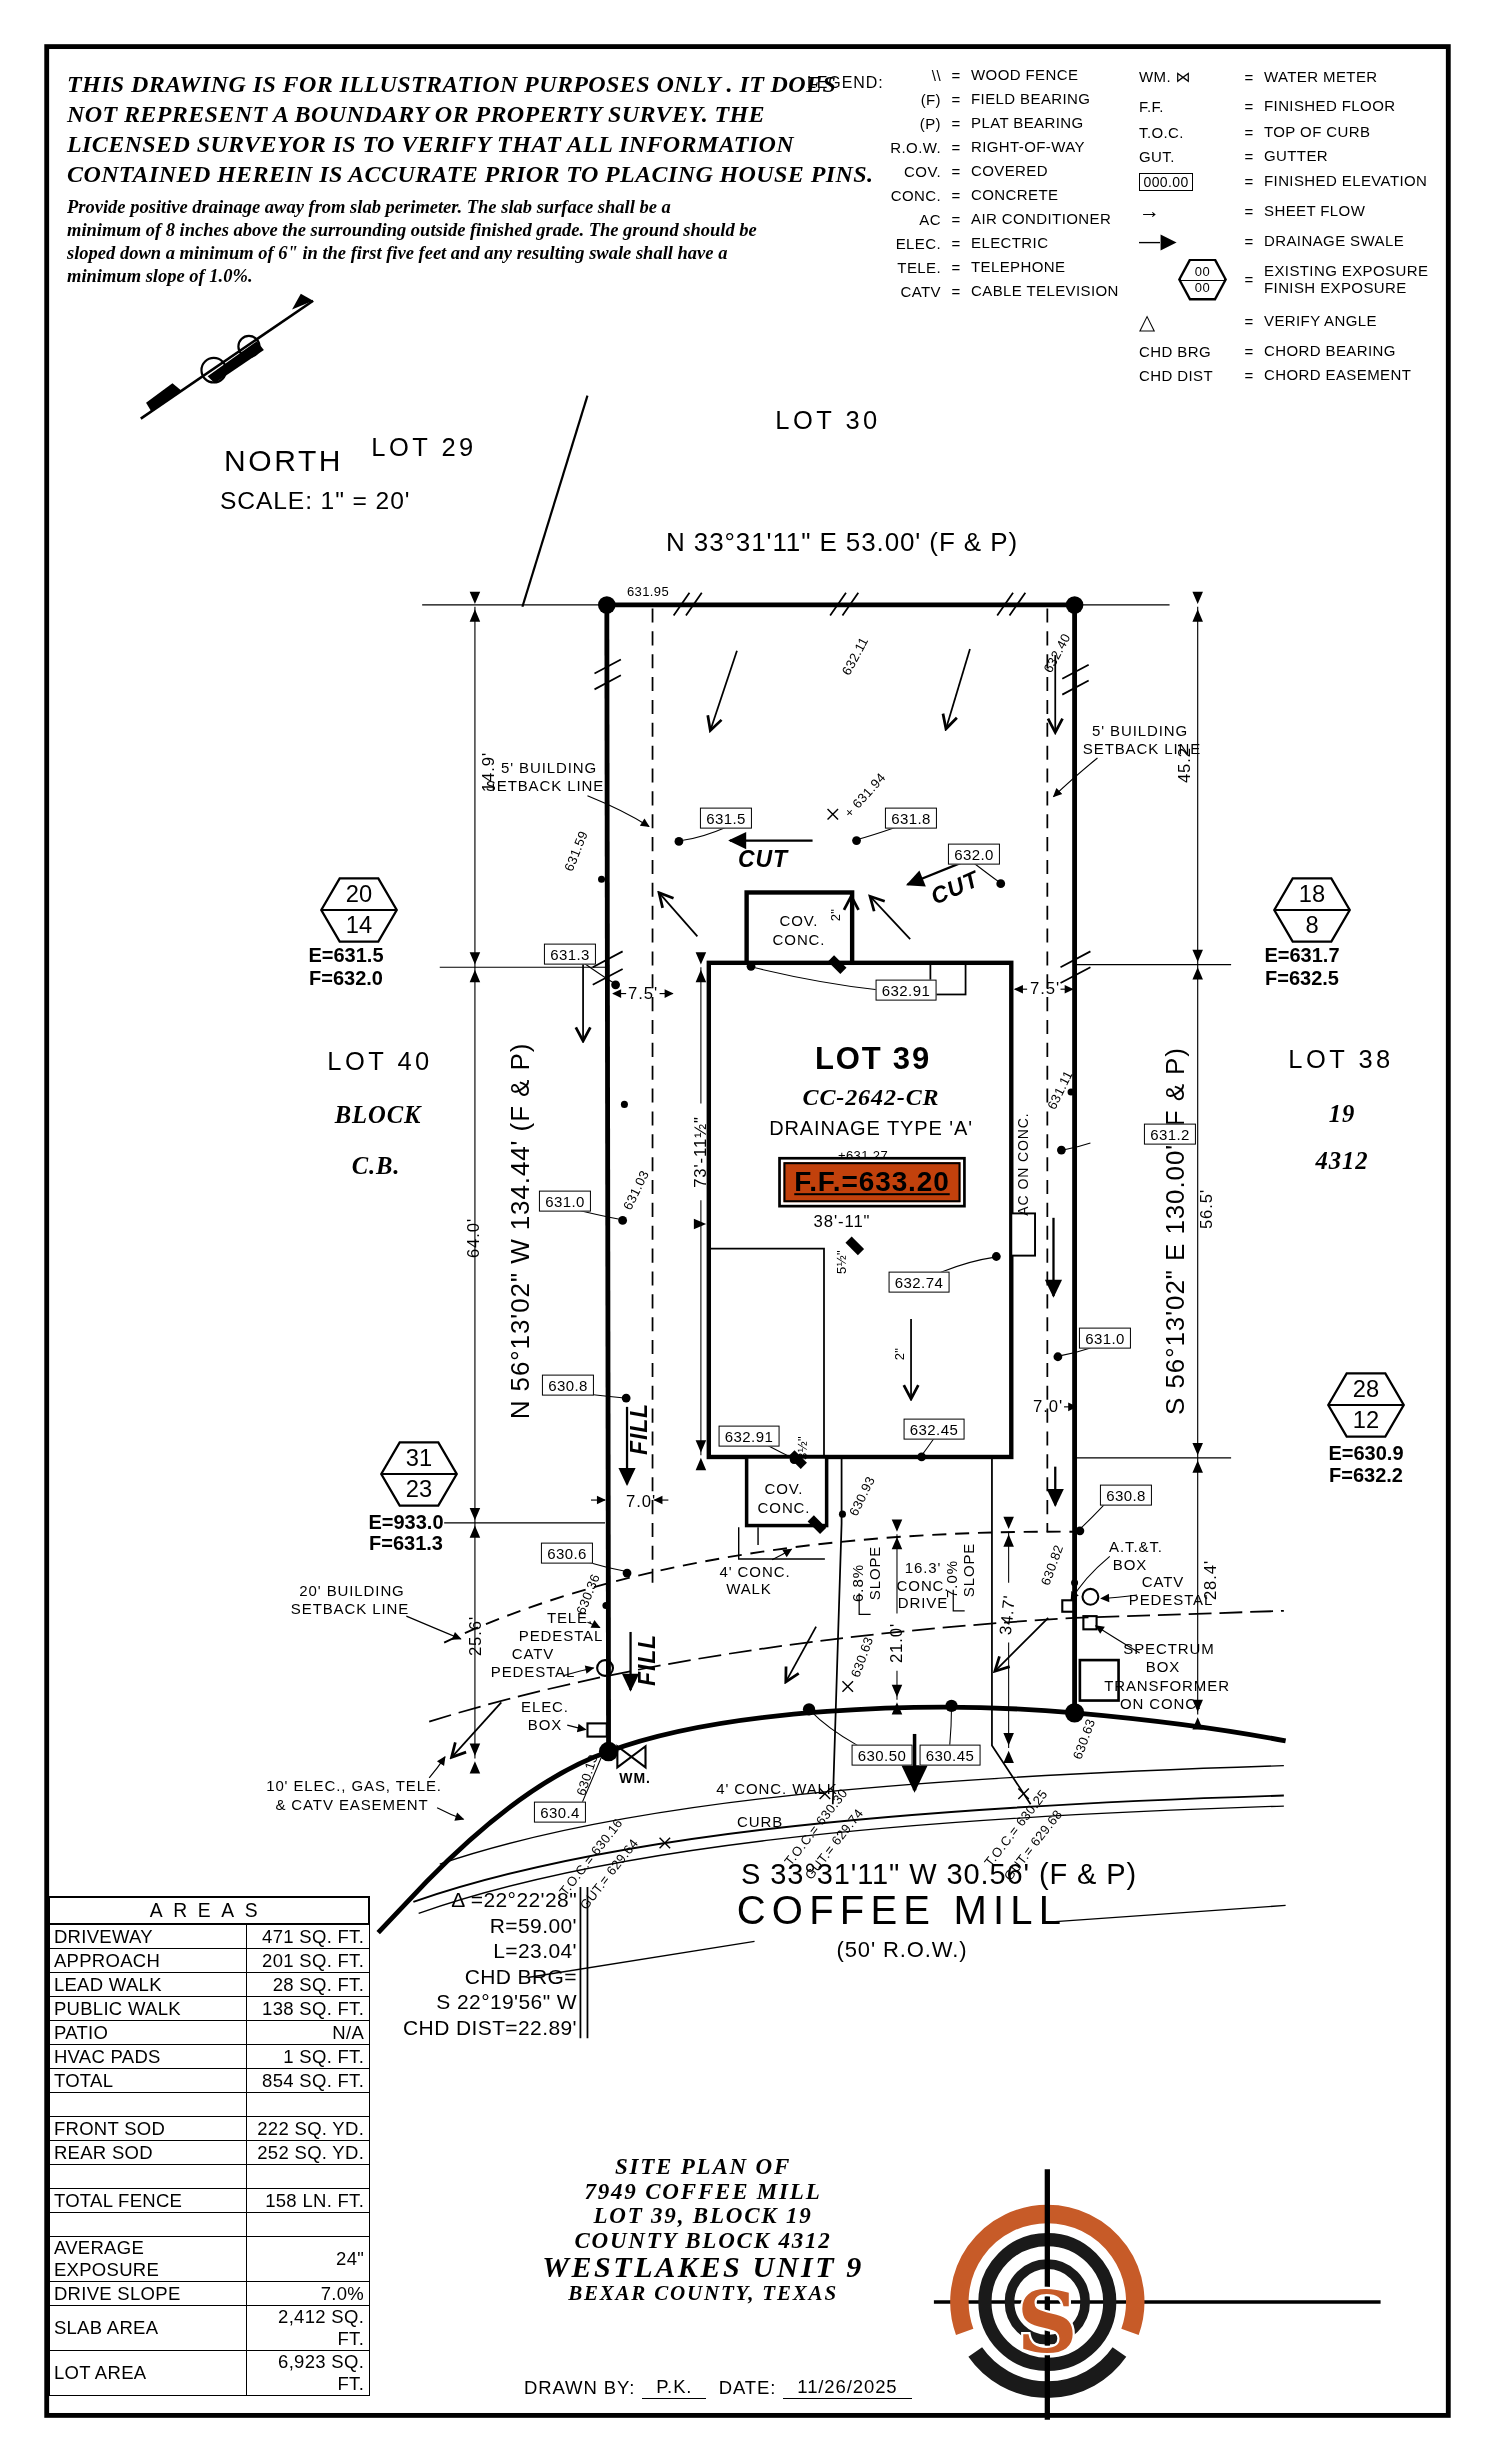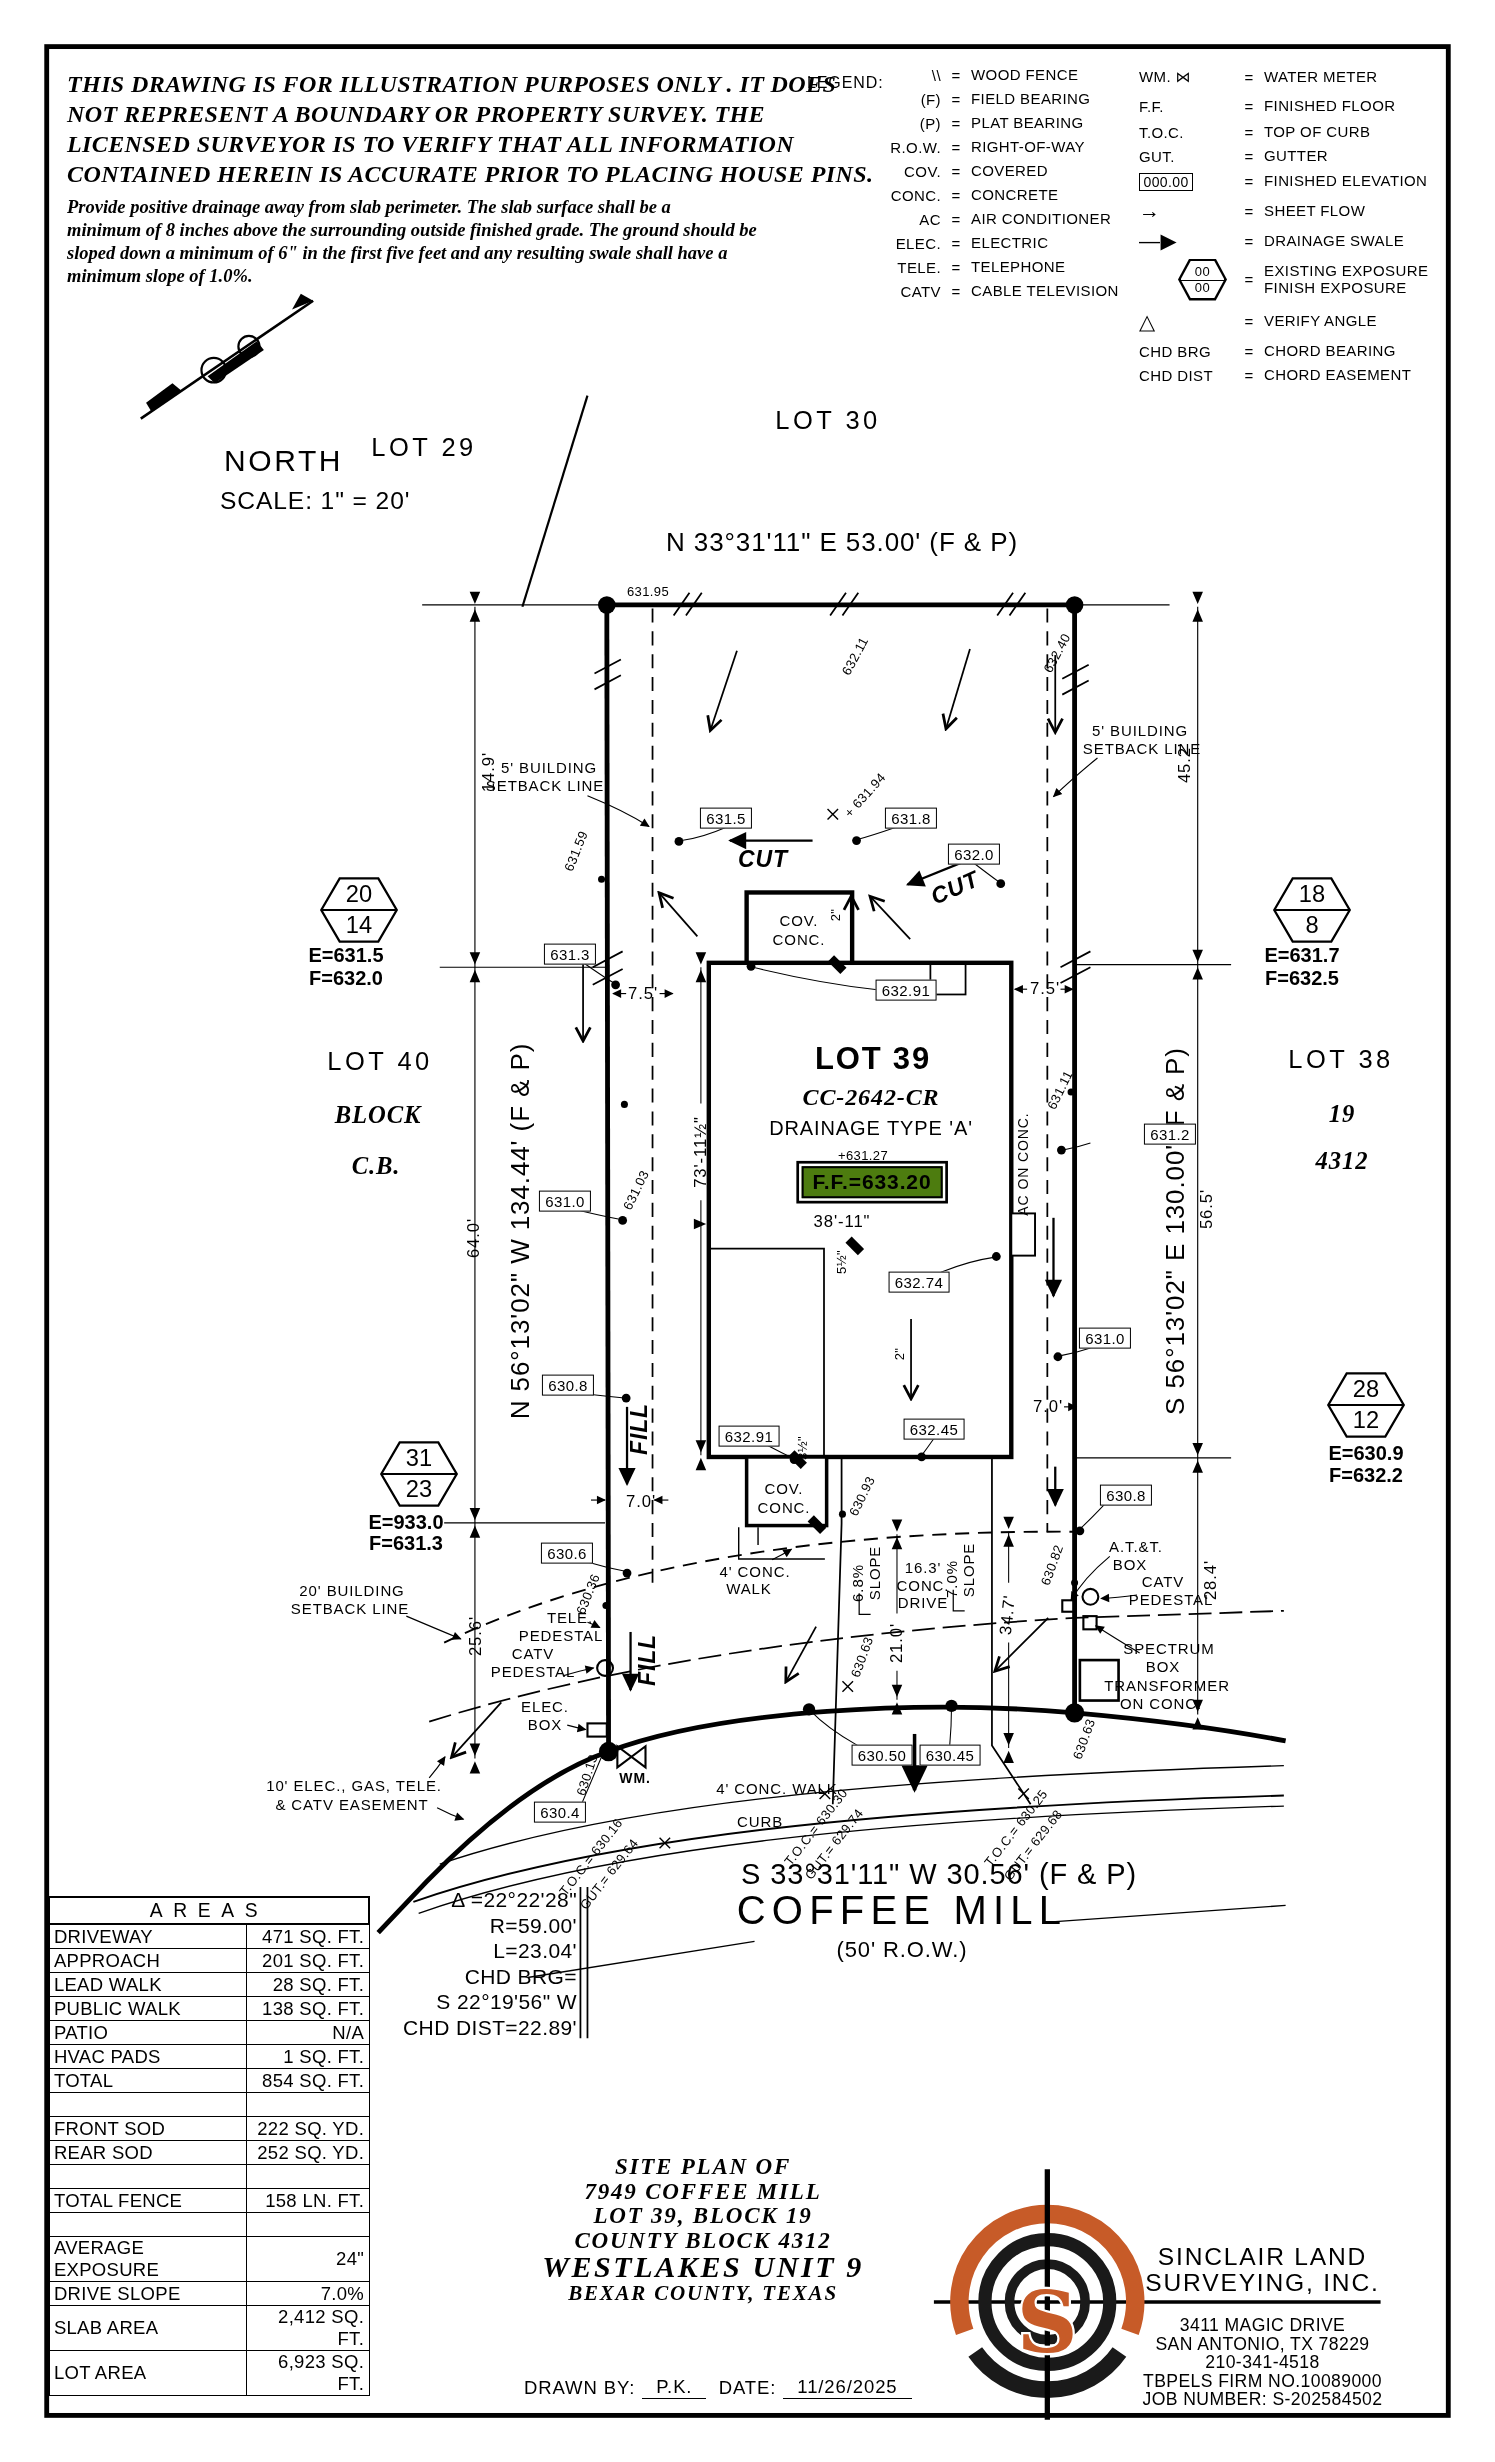--- a/index.html
+++ b/index.html
@@ -51,22 +51,22 @@
   .plab.row{font-size:22px;}
   .plab.lot{font-size:25.5px;letter-spacing:3.5px;}
   .plab.lot39{font-size:31px;font-weight:bold;letter-spacing:1.8px;}
   .plab.loti{font-family:"Liberation Serif",serif;font-size:24.6px;font-weight:bold;font-style:italic;}
   .plab.cc{font-family:"Liberation Serif",serif;font-size:24px;font-weight:bold;font-style:italic;letter-spacing:0.9px;}
   .plab.cut{font-size:23px;font-weight:bold;font-style:italic;letter-spacing:0.9px;}
   .plab.wm{font-size:14px;font-weight:bold;}
   
   .ebox{position:absolute;transform:translate(-50%,-50%);border:1.4px solid #000;background:#fff;
         font-size:15px;padding:0.9px 5.3px;letter-spacing:0.4px;}
-  .ffbox{position:absolute;transform:translate(-50%,-50%);border:2.6px solid #000;background:#4d7c0f;
-        box-shadow:0 0 0 2.6px #fff,0 0 0 5.3px #000;font-size:21px;font-weight:bold;padding:1.8px 8.8px;letter-spacing:0.9px;}
+  .ffbox{position:absolute;transform:translate(-50%,-50%);border:2.6px solid #000;background:#c2410c;
+        box-shadow:0 0 0 2.6px #fff,0 0 0 5.3px #000;font-size:28px;font-weight:bold;padding:1.8px 8.8px;letter-spacing:0.9px;text-decoration:underline;}
   
   .hexbig{position:absolute;transform:translate(-50%,-50%);width:79px;height:69px;}
   .hexbig svg{display:block;}
   
   .areas{position:absolute;left:48px;top:1896px;width:322px;border-collapse:collapse;
          font-size:18.5px;letter-spacing:0.3px;}
   .areas th{border:2.2px solid #000;font-size:19.3px;letter-spacing:10.6px;font-weight:normal;height:23px;}
   .areas td{border:1.4px solid #000;height:23px;padding:0 4.4px;}
   .areas td.v{text-align:right;width:113px;margin-left:44px;}
   
@@ -1018,25 +1018,15 @@
       <div class="t5"><span>WESTLAKES UNIT 9</span></div>
       <div class="t6"><span>BEXAR COUNTY, TEXAS</span></div>
   </div>
   <div class="drawnby">
     <span>DRAWN BY:</span>
     <span class="val">P.K.</span>
     <span>DATE:</span>
     <span class="val">11/26/2025</span>
   </div>
 
-  <div class="company">
-    <div class="n">SINCLAIR LAND</div>
-    <div class="n">SURVEYING, INC.</div>
-    <div class="gap"></div>
-    <div class="a">3411 MAGIC DRIVE</div>
-    <div class="a">SAN ANTONIO, TX 78229</div>
-    <div class="a">210-341-4518</div>
-    <div class="a">TBPELS FIRM NO.10089000</div>
-    <div class="a">JOB NUMBER: S-202584502</div>
-  </div>
 
 </div>
 
 
 </body></html>

